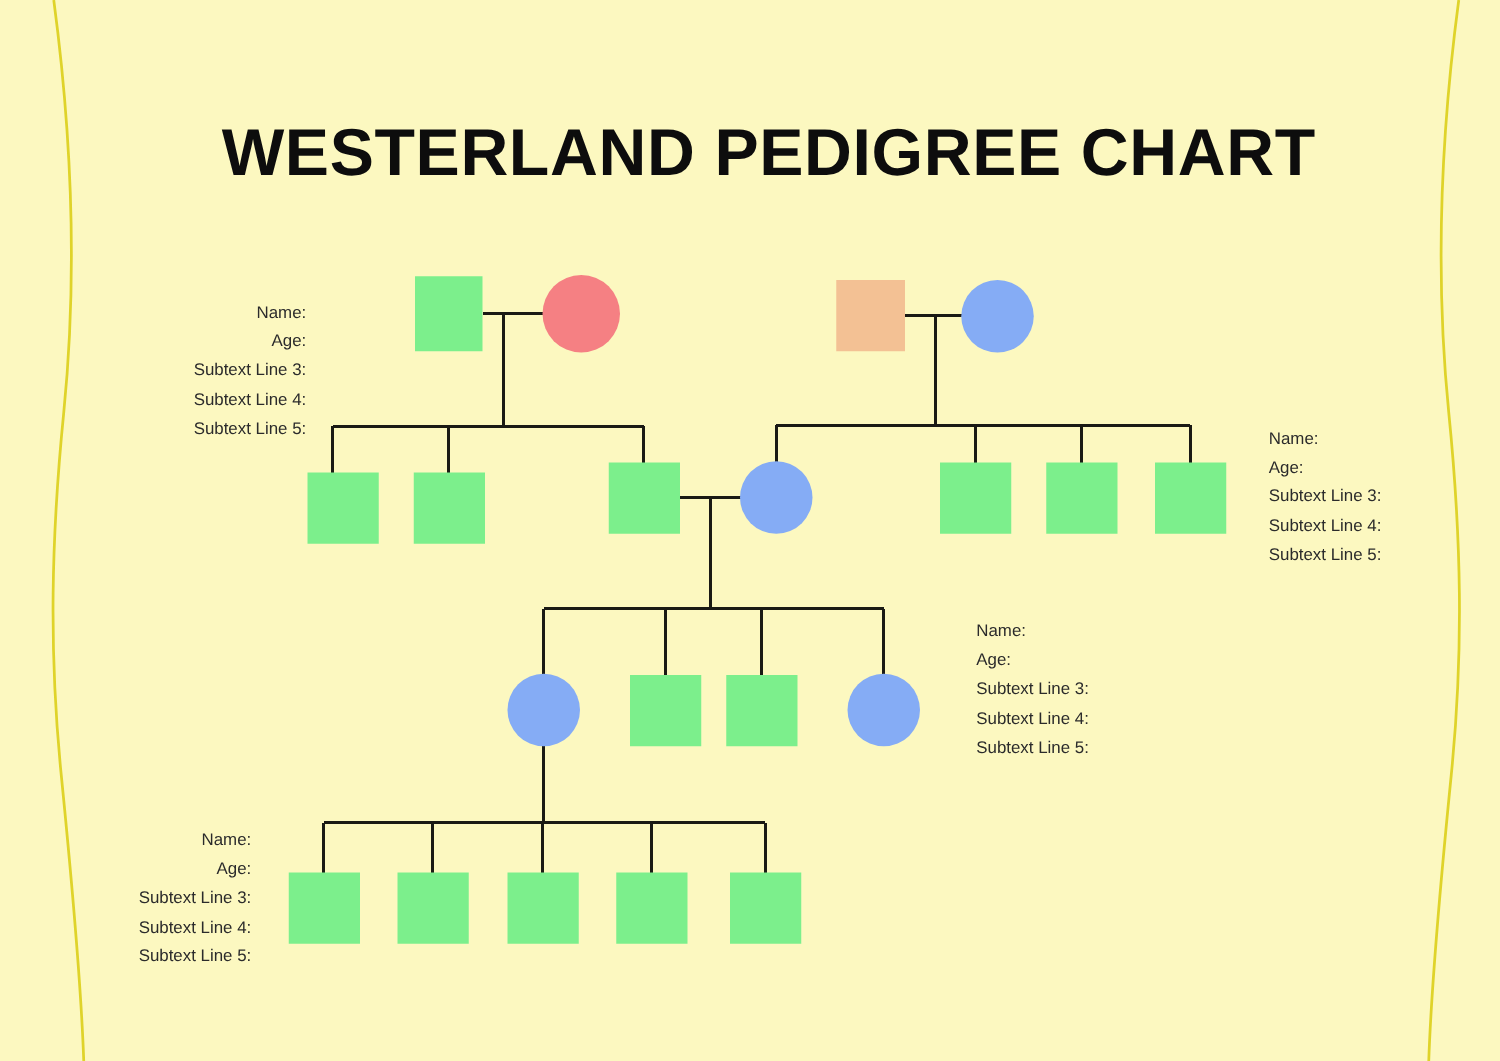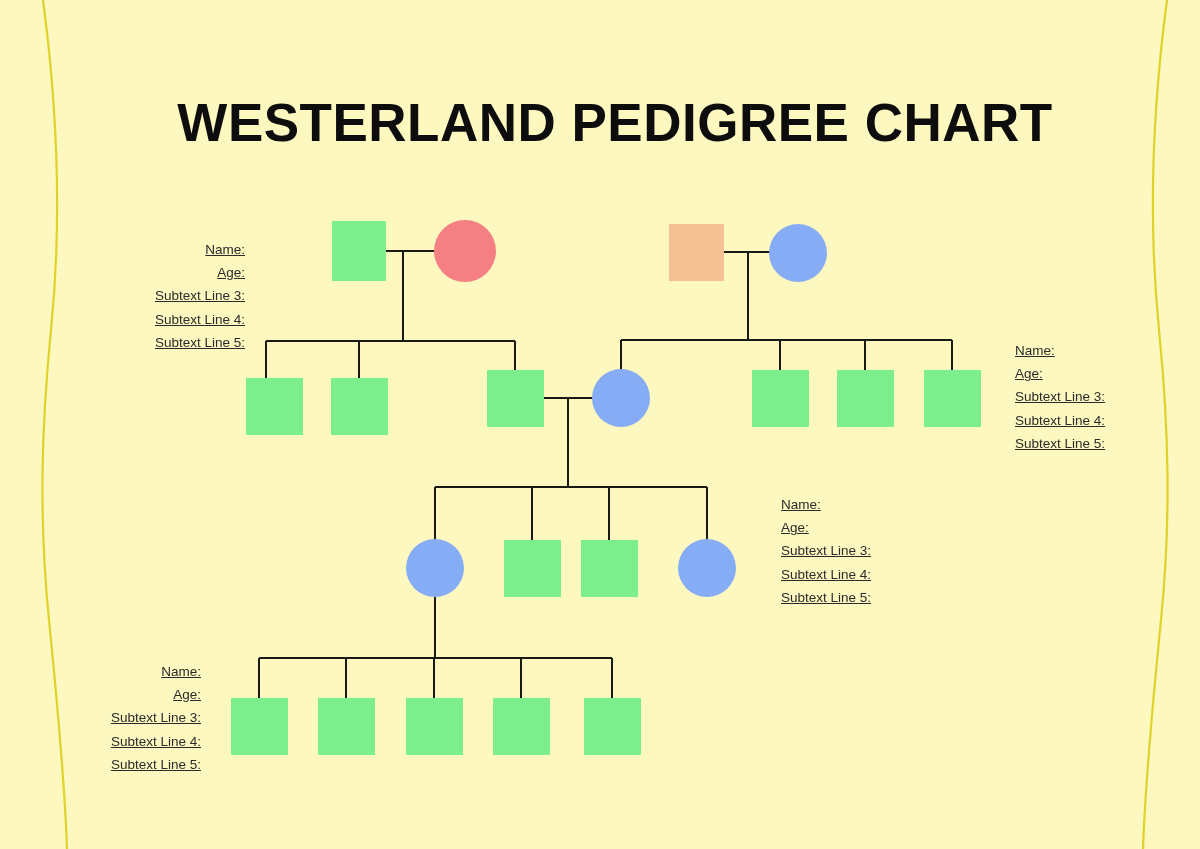--- a/index.html
+++ b/index.html
@@ -53,21 +53,20 @@
   .label-block {
     position: absolute;
     color: #2b2b2b;
     font-size: 13.5px;
     line-height: 23.2px;
     font-family: "Liberation Sans", sans-serif;
     white-space: nowrap;
   }
   .label-block .ln {
     display: block;
-    text-decoration: underline;
   }
   .lb-right { text-align: right; }
   .lb-left  { text-align: left; }
 
   
   #label-gen1-left   { left: 32px;  top: 238px; width: 198px; }
   #label-gen2-right  { left: 1000px; top: 339px; width: 190px; }
   #label-gen3-mid    { left: 766px; top: 493px; width: 190px; }
   #label-gen4-left   { left: 0px;   top: 660px; width: 186px; }
 </style>

